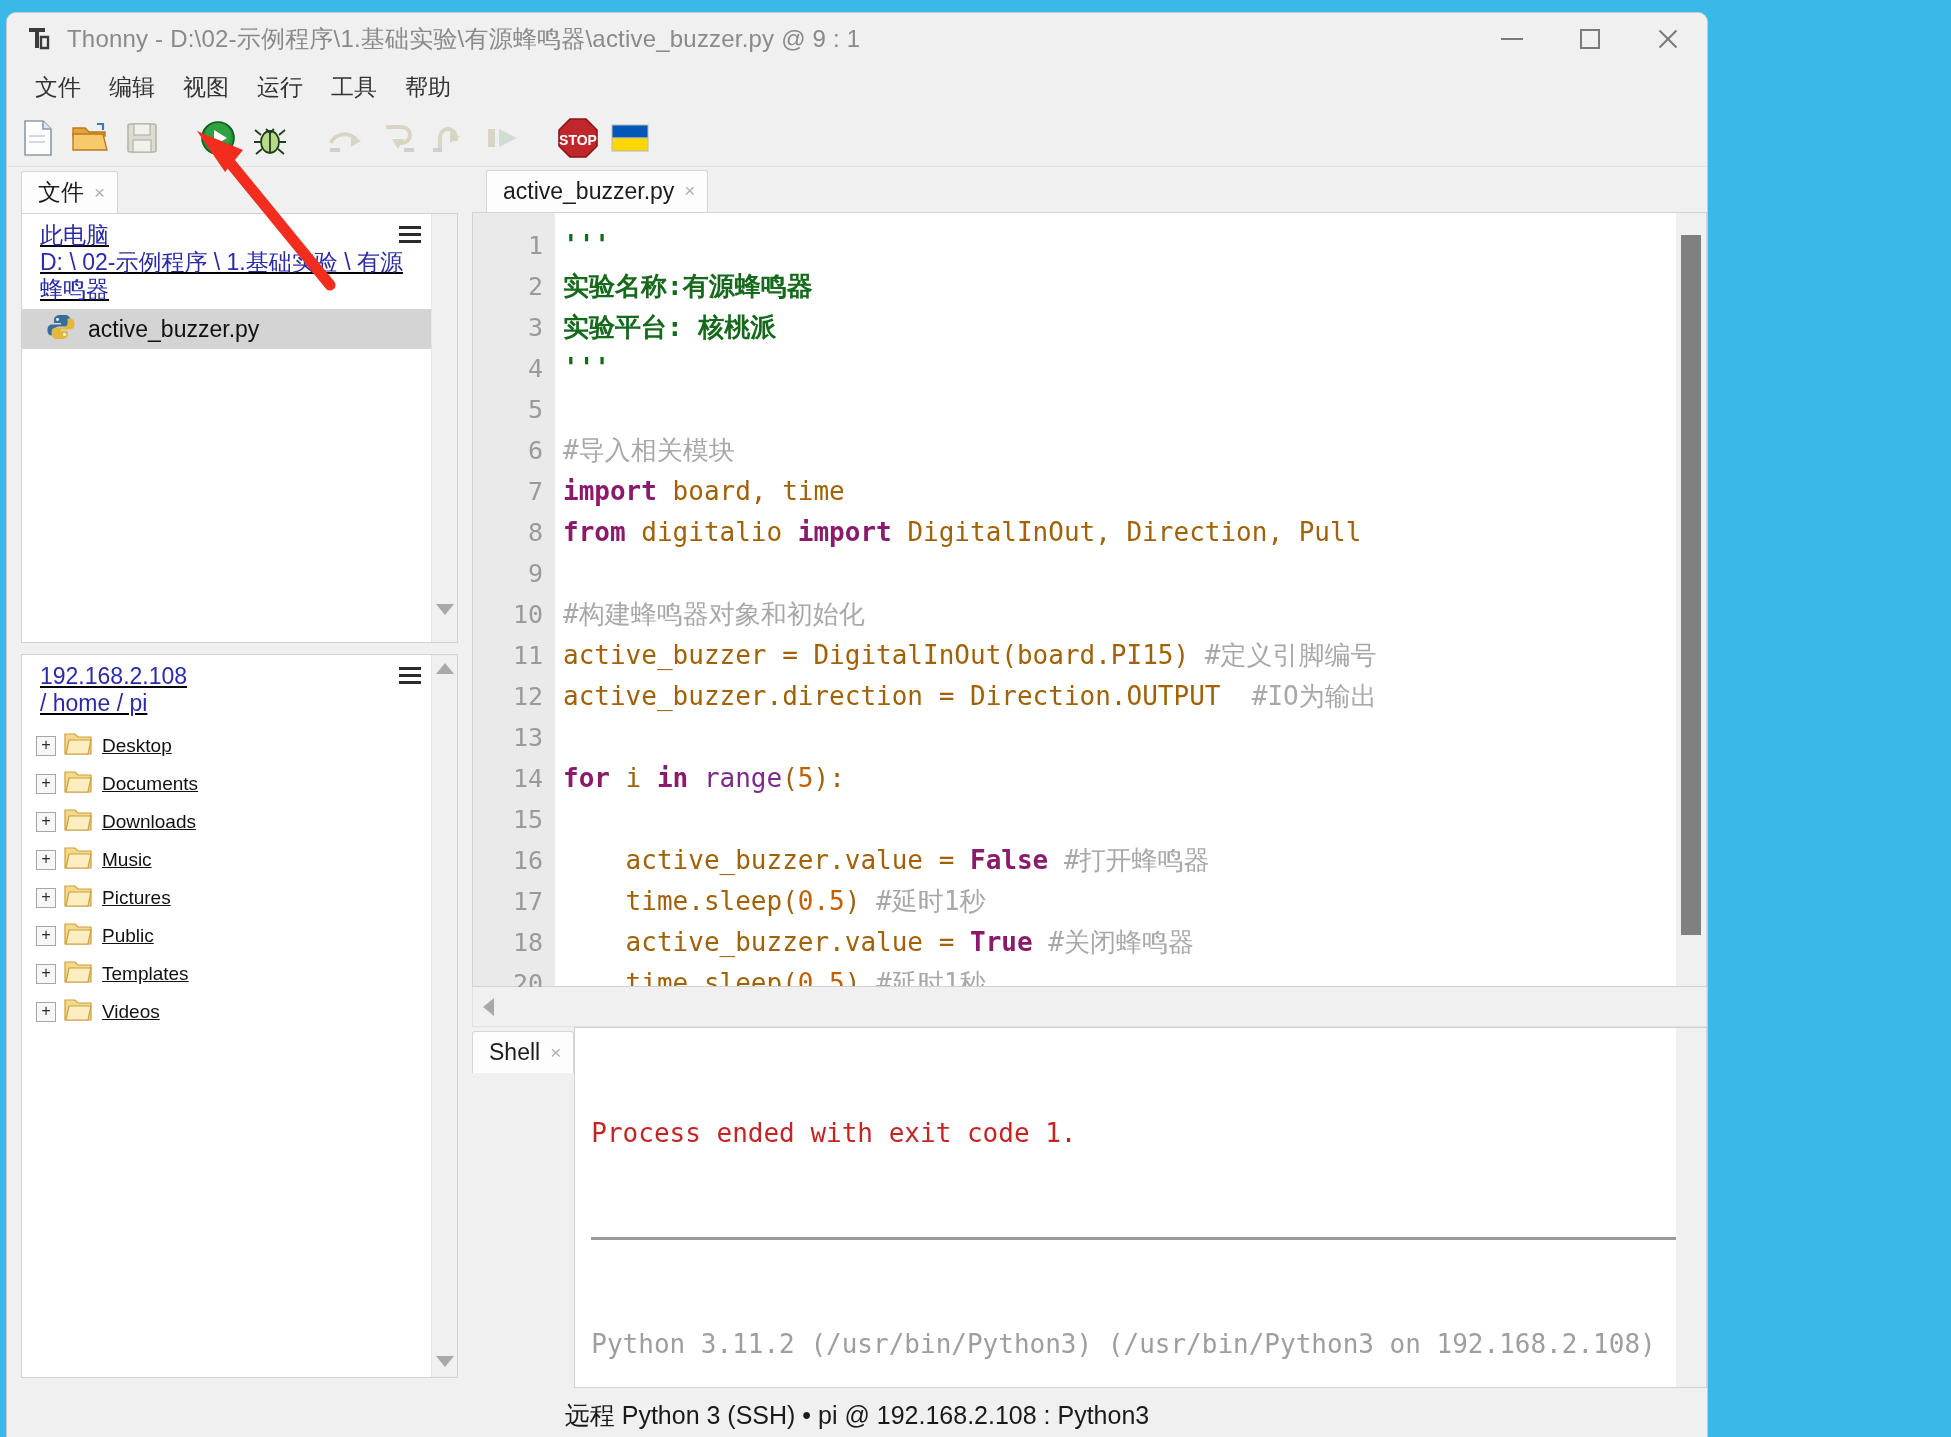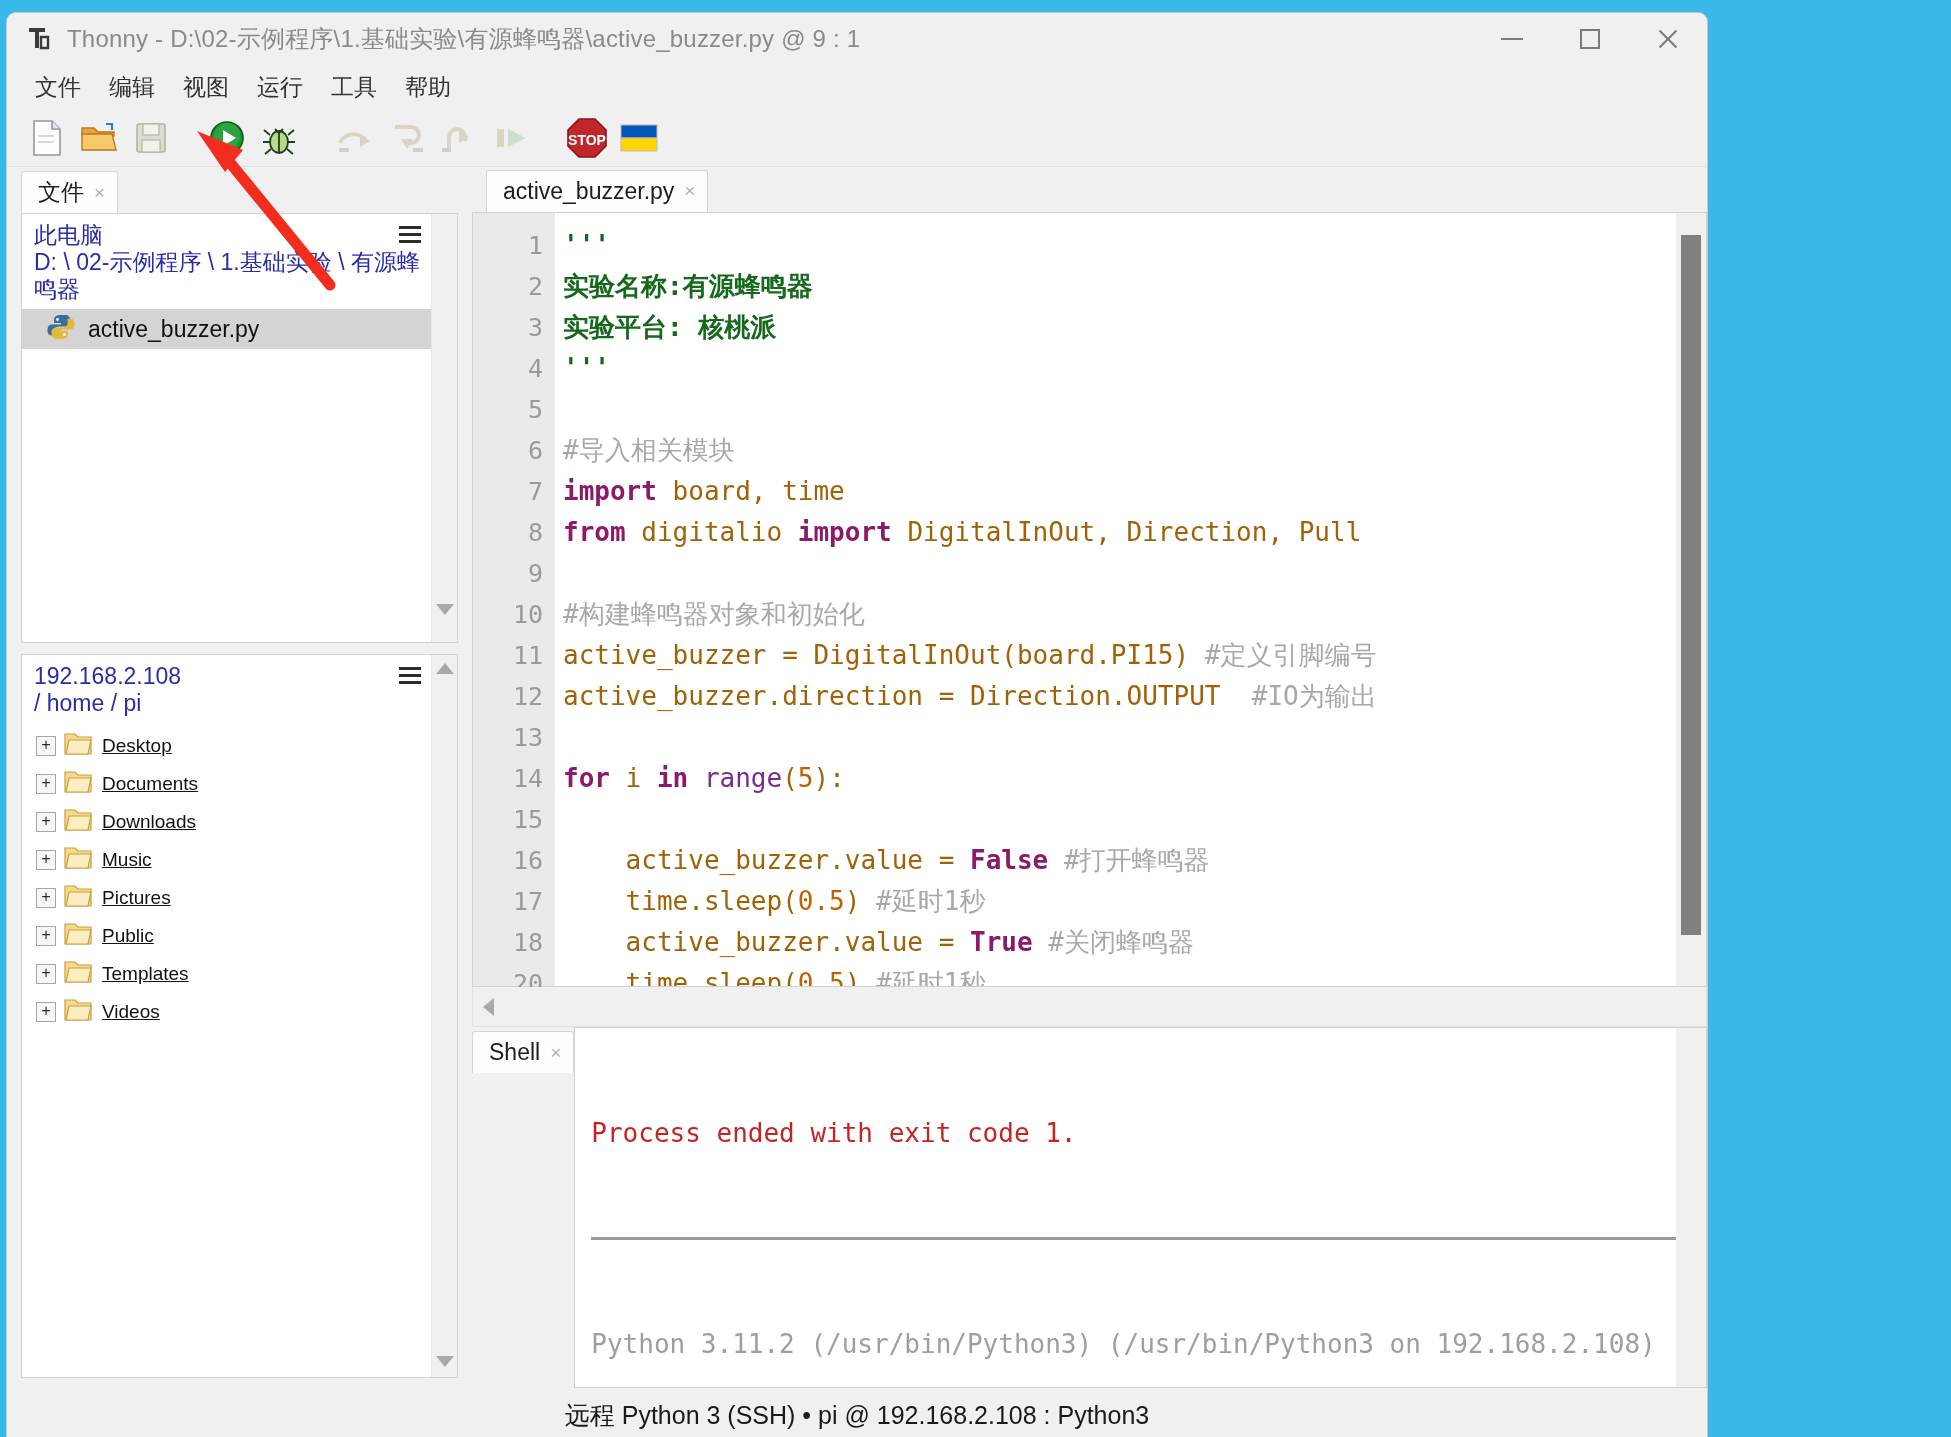--- a/index.html
+++ b/index.html
@@ -40,21 +40,21 @@
     content:""; position:absolute; left:0; top:11px; width:24px; height:2px; background:#7a7a7a;
   }
   .wb-close:before { transform:rotate(45deg); }
   .wb-close:after  { transform:rotate(-45deg); }
 
   
   .menubar { height:44px; flex:0 0 44px; display:flex; align-items:center; padding-left:14px; background:#f0f0f0; }
   .menu-item { font-size:23px; color:#333; padding:2px 14px; white-space:nowrap; }
 
   
-  .toolbar { height:58px; flex:0 0 58px; display:flex; align-items:center; padding-left:16px; background:#f0f0f0; border-bottom:1px solid #e2e2e2; }
+  .toolbar { height:58px; flex:0 0 58px; display:flex; align-items:center; padding-left:7px; background:#f0f0f0; border-bottom:1px solid #e2e2e2; }
   .tool { width:48px; height:44px; display:flex; align-items:center; justify-content:center; margin-right:4px; }
   .tool.gap { margin-left:24px; }
 
   
   .main { flex:1 1 auto; display:flex; background:#f0f0f0; min-height:0; }
 
   
   .leftpane { width:465px; flex:0 0 465px; display:flex; flex-direction:column; background:#f0f0f0; padding:0 0 0 0; }
   .notebook-tabs { height:46px; display:flex; align-items:flex-end; padding-left:14px; background:#f0f0f0; }
   .tab {
@@ -68,21 +68,21 @@
   .panelbox {
     background:#fff; border:1px solid #d2d2d2; margin:0 0 0 14px;
     display:flex; flex-direction:column; min-height:0;
   }
   .panel-top { width:437px; height:430px; }
   .panel-bottom { width:437px; flex:1 1 auto; margin-top:11px; margin-bottom:10px; }
 
   .panel-inner { display:flex; flex:1 1 auto; min-height:0; }
   .panel-content { flex:1 1 auto; min-width:0; display:flex; flex-direction:column; }
 
-  .pathhead { padding:8px 6px 6px 12px; position:relative; }
+  .pathhead { padding:8px 6px 6px 18px; position:relative;text-decoration:underline; }
   .pathline { font-size:23px; color:#2b2ba8; line-height:1.18; word-break:break-all; }
   .hamburger { position:absolute; right:10px; top:12px; width:22px; }
   .hamburger span { display:block; height:3px; background:#2b2b2b; margin-bottom:4px; }
 
   .filerow { height:40px; display:flex; align-items:center; padding-left:24px; }
   .filerow.selected { background:#d4d4d4; }
   .filerow .fname { font-size:23px; color:#111; margin-left:12px; }
 
   .tree { padding-top:4px; }
   .treerow { height:38px; display:flex; align-items:center; padding-left:14px; }

